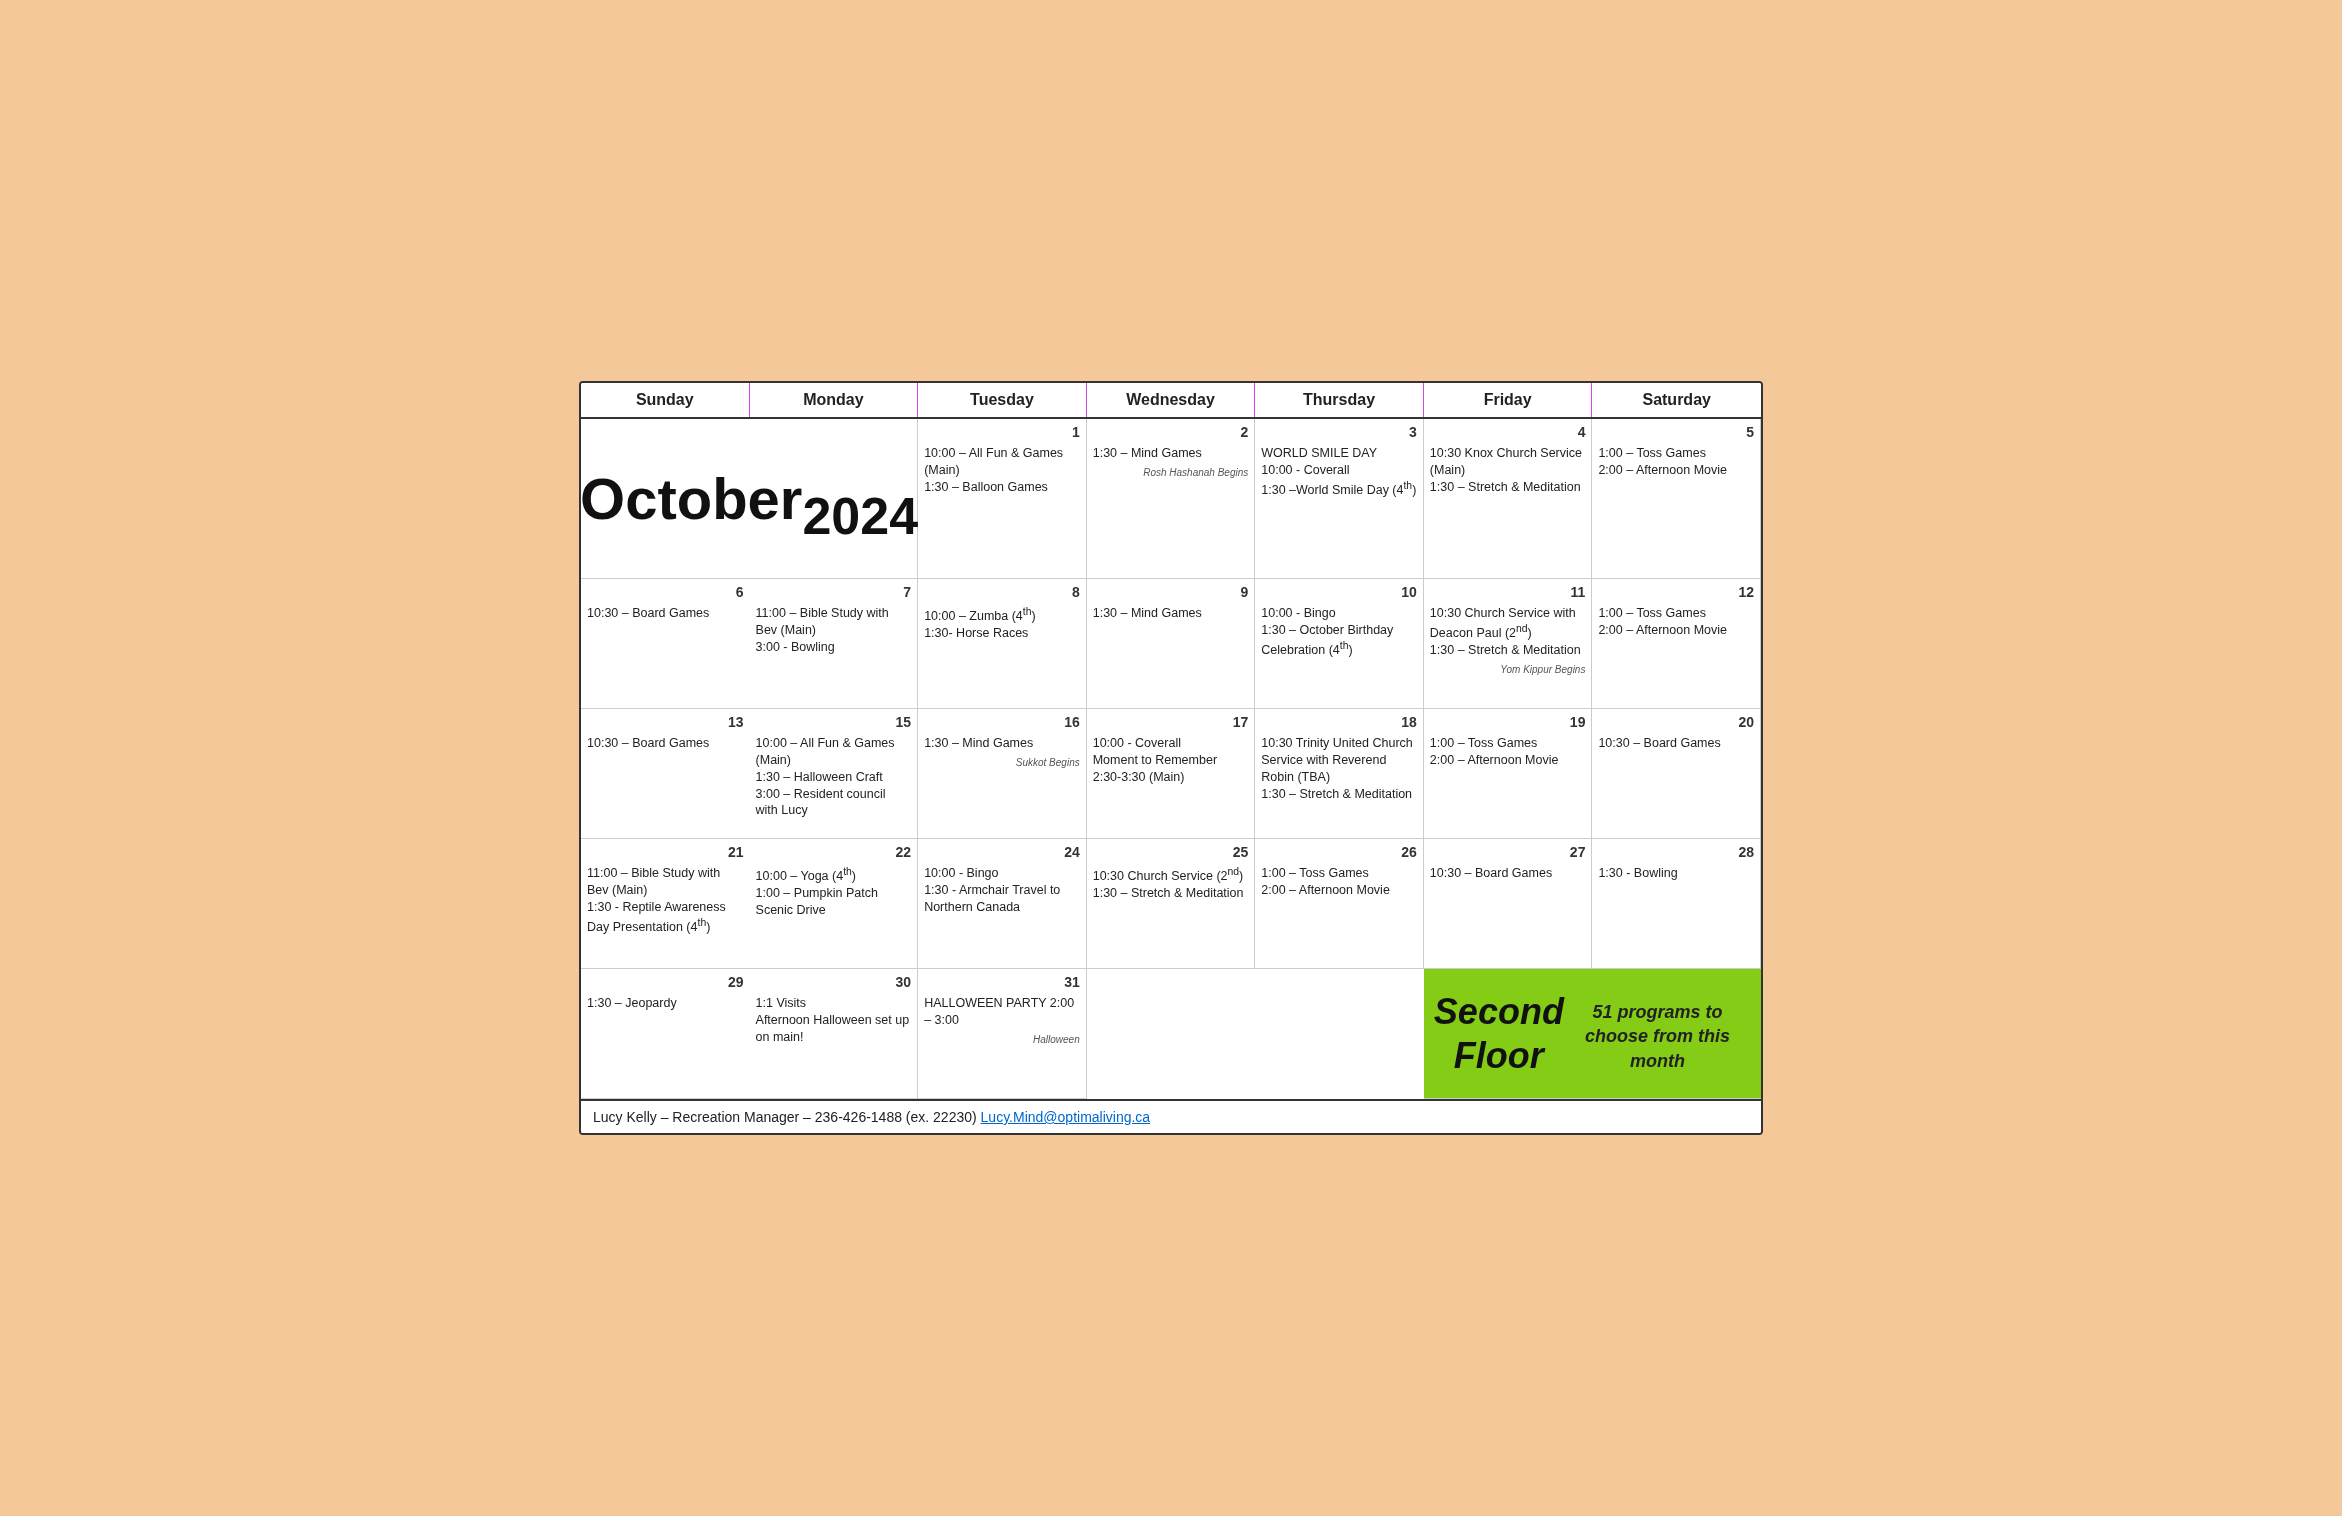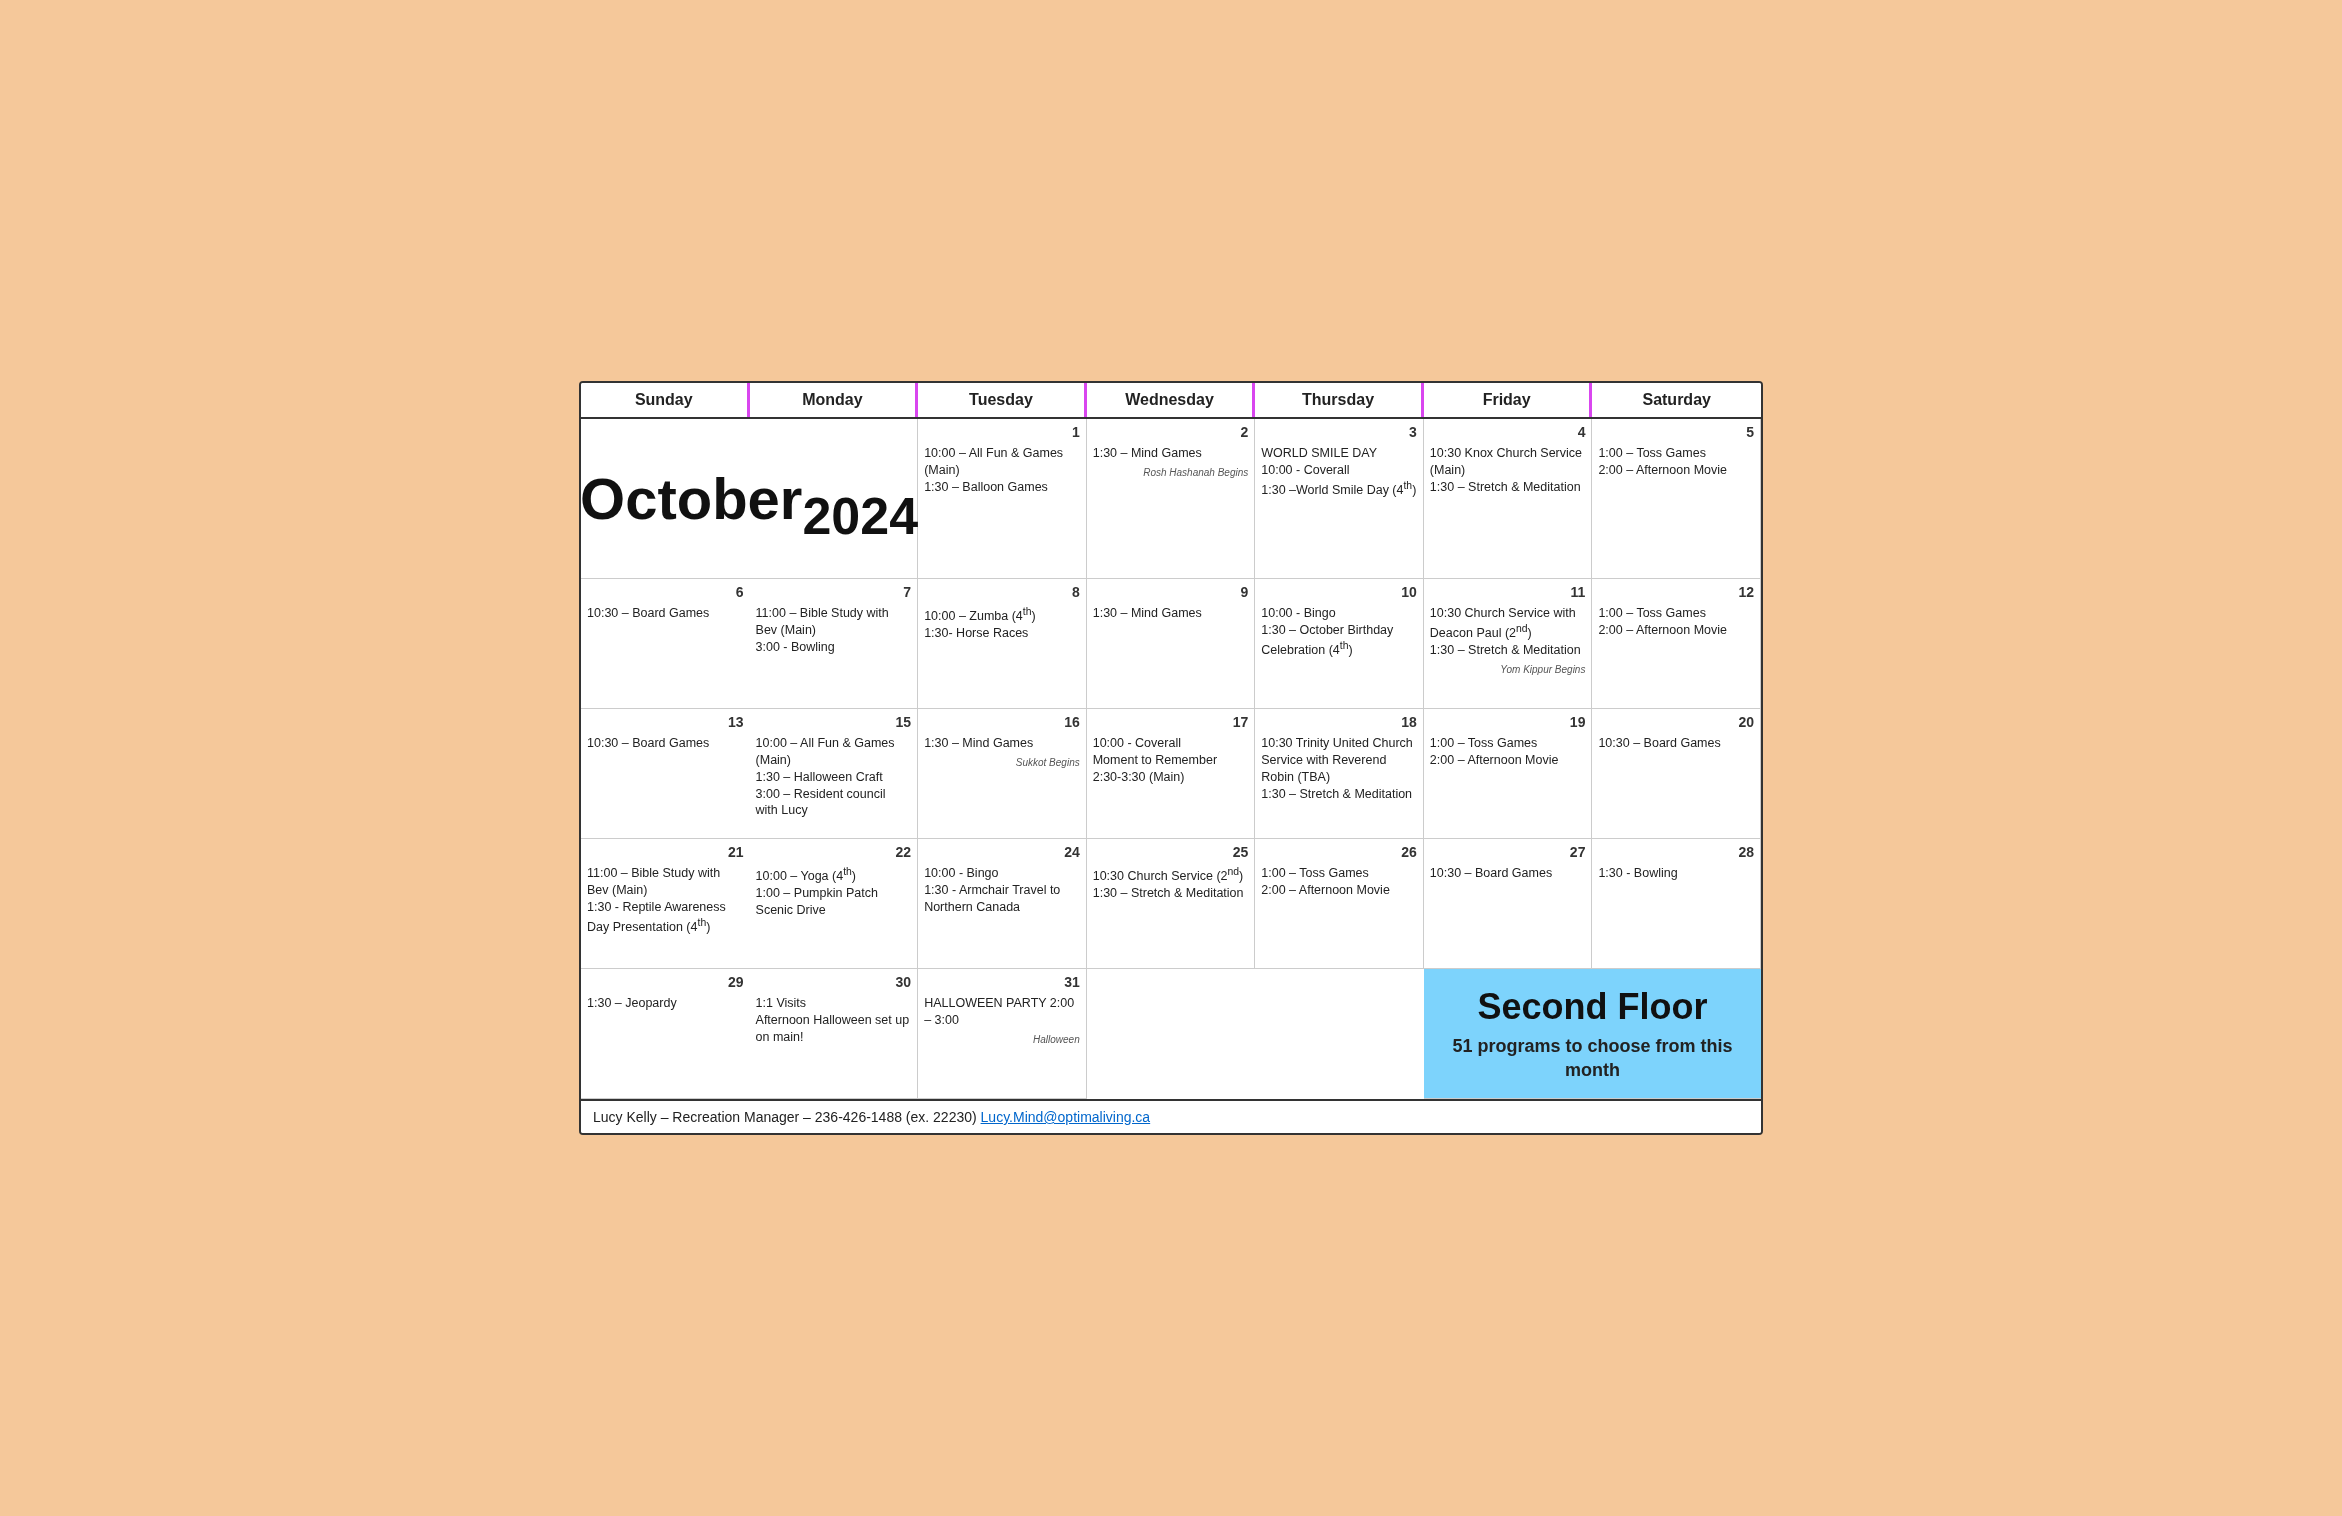--- a/index.html
+++ b/index.html
@@ -35,21 +35,21 @@
       grid-template-columns: repeat(7, 1fr);
       background: white;
       border-bottom: 2px solid #333;
     }
     .day-header {
       text-align: center;
       padding: 8px 4px;
       font-size: 16px;
       font-weight: 600;
       color: #222;
-      border-right: 3px solid #d946ef;
+      border-right: 1px solid #d946ef;
     }
     .day-header:last-child { border-right: none; }
     .calendar-grid {
       display: grid;
       grid-template-columns: repeat(7, 1fr);
       grid-template-rows: repeat(5, auto);
     }
     .cell {
       border-right: 1px solid #ccc;
       border-bottom: 1px solid #ccc;
@@ -98,28 +98,29 @@
       line-height: 1;
     }
     .year-title {
       font-size: 52px;
       font-weight: 900;
       color: #111;
       line-height: 1.1;
       margin-top: 37px;
     }
     .second-floor-cell {
-      background: #7dd3fc;
+      background: #84cc16;
       display: flex;
-      flex-direction: column;
+      flex-direction: row;
       align-items: center;
       justify-content: center;
       padding: 10px;
       border-right: none;
       border-bottom: 1px solid #ccc;
+      font-style: italic;
     }
     .second-floor-title {
       font-size: 36px;
       font-weight: 900;
       color: #111;
       text-align: center;
       line-height: 1.2;
     }
     .second-floor-sub {
       font-size: 18px;

